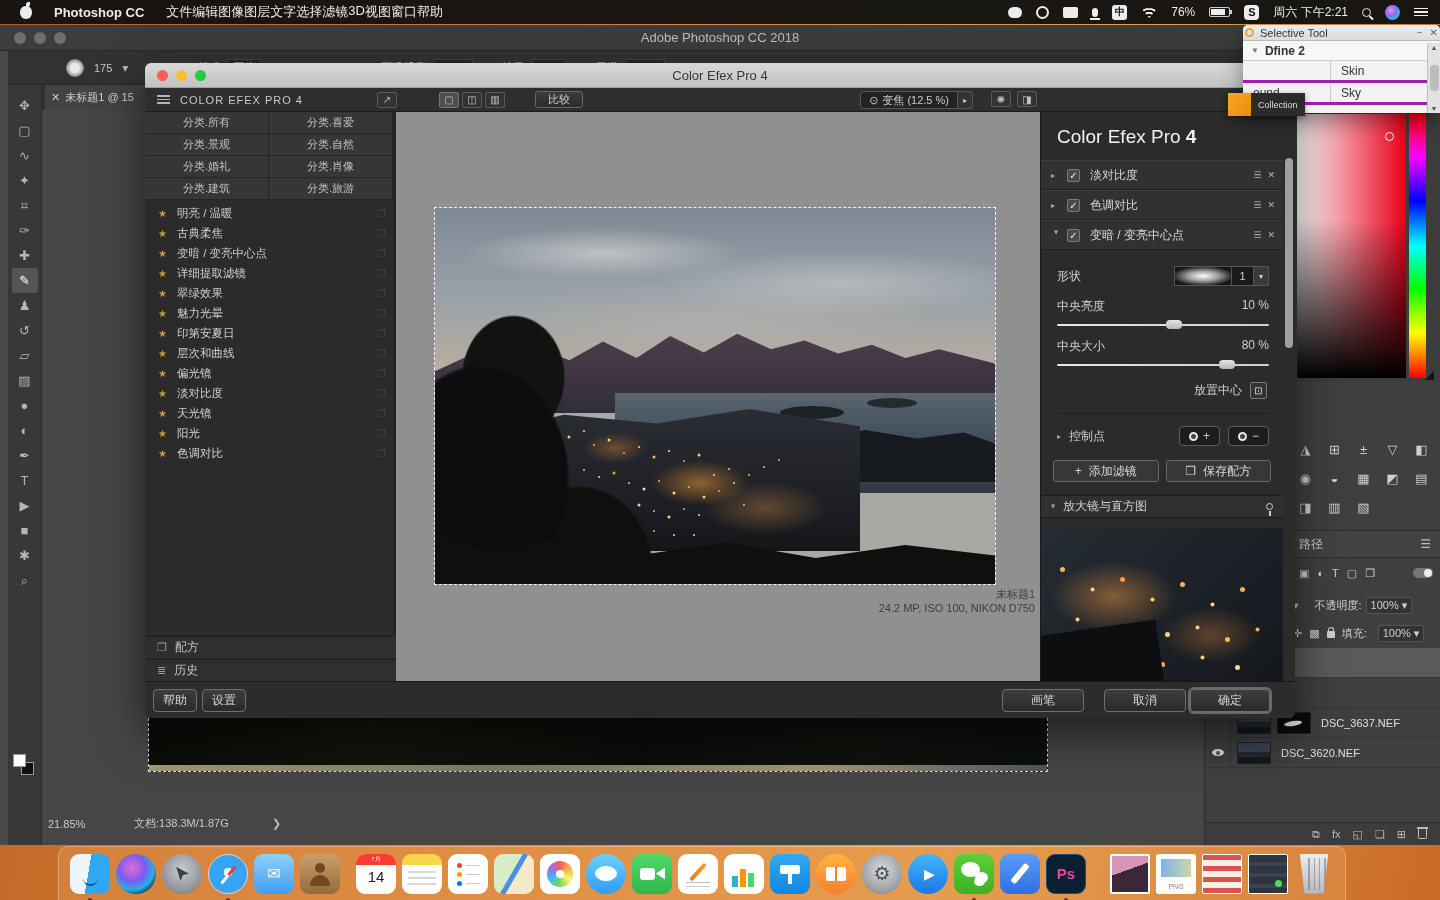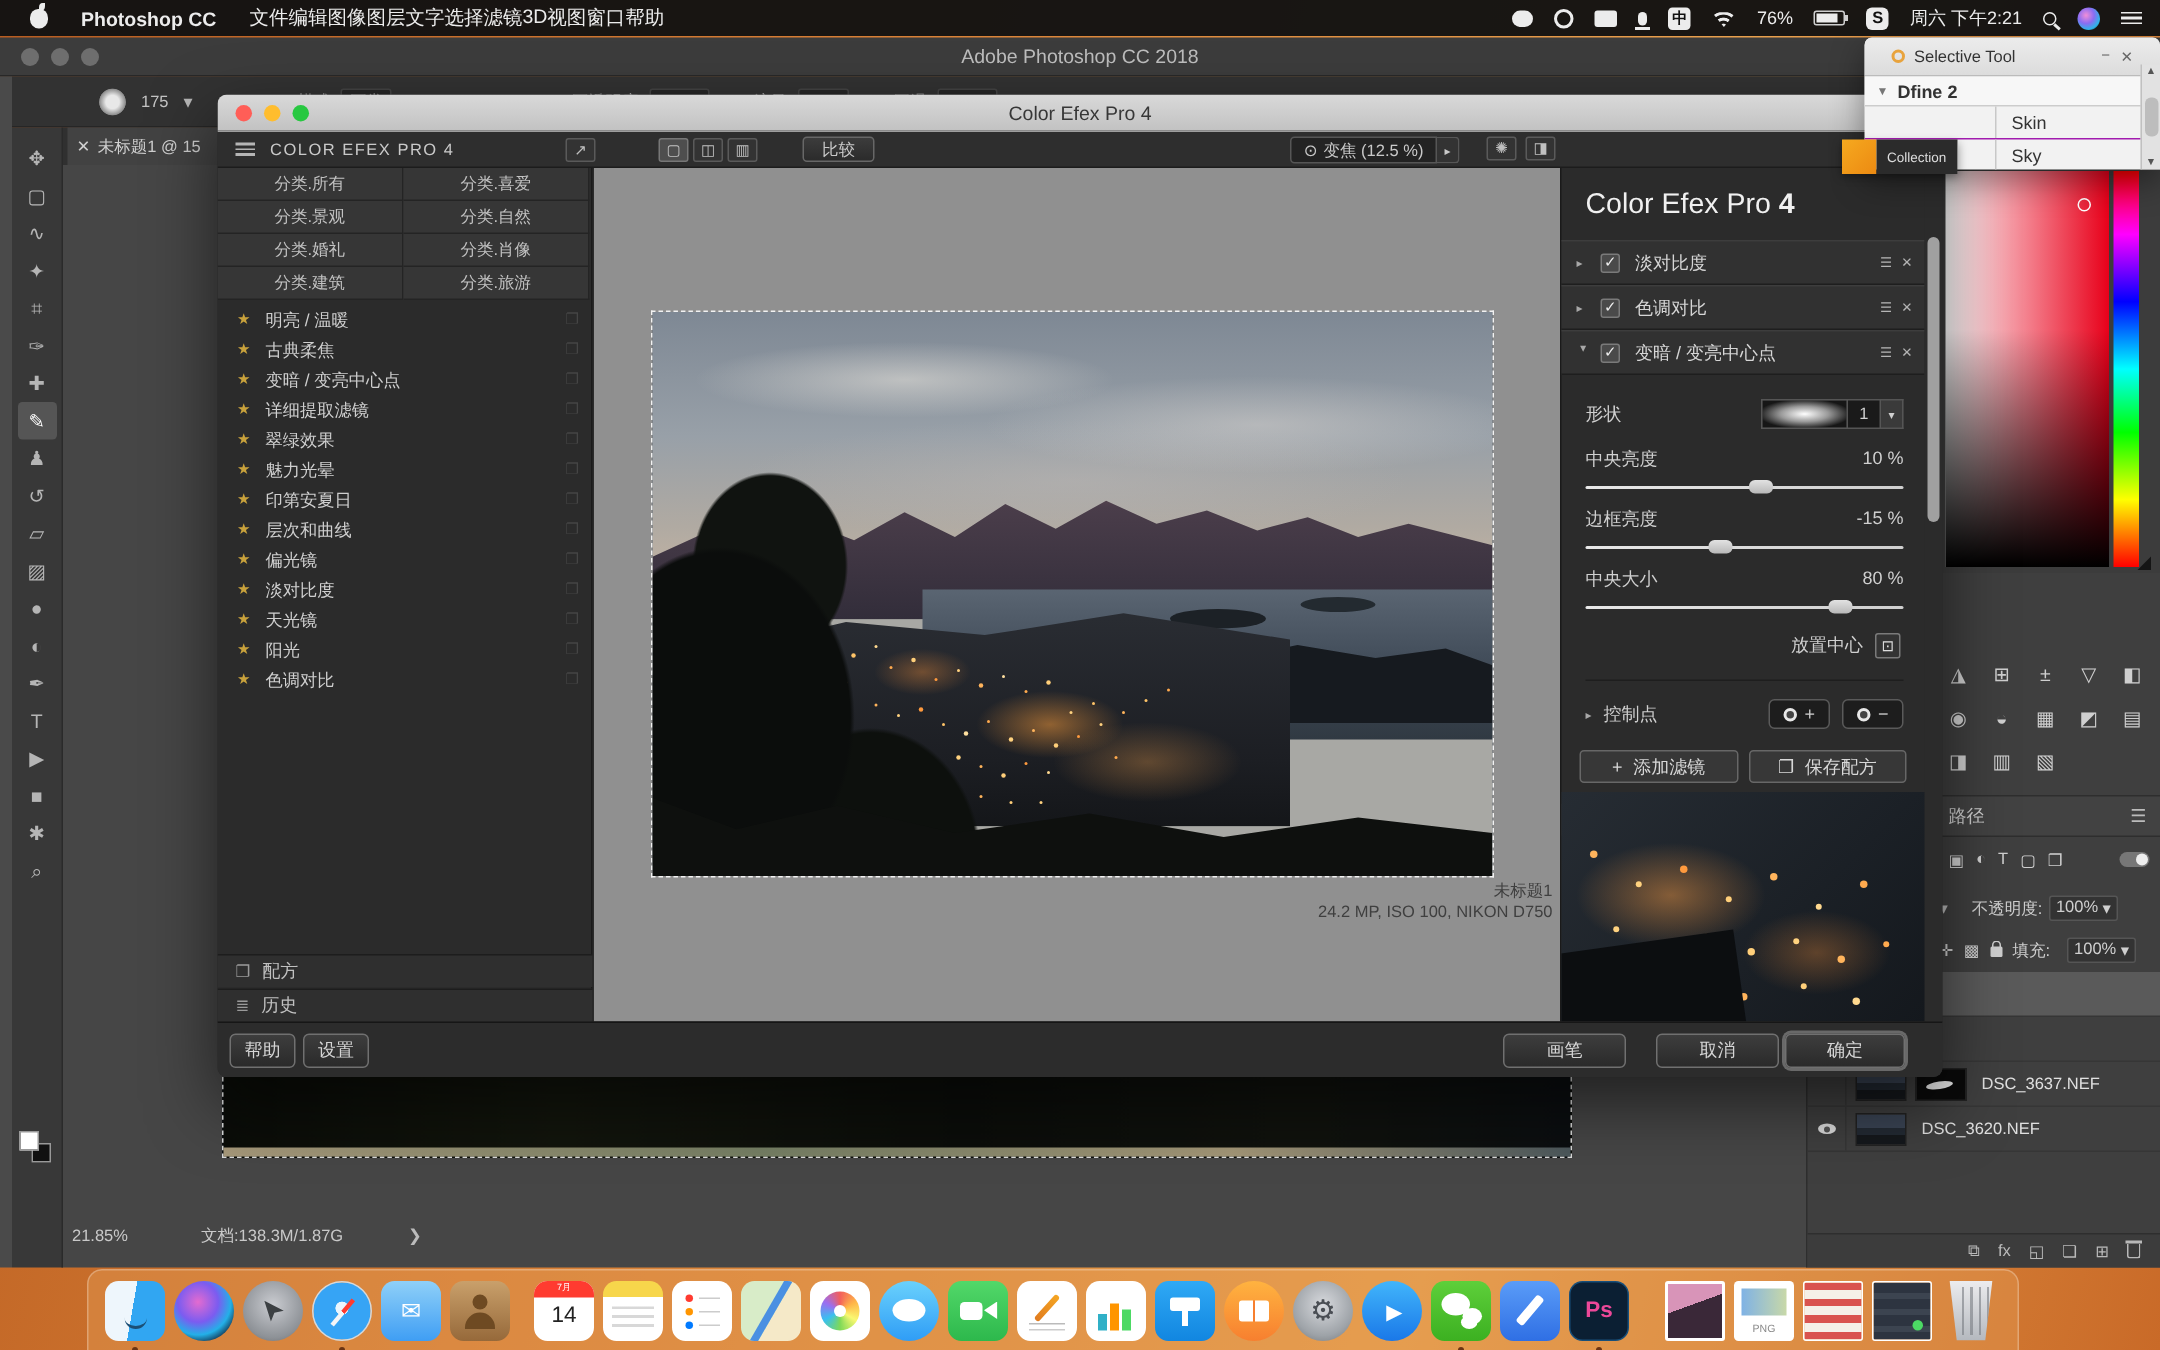--- a/index.html
+++ b/index.html
@@ -235,26 +235,26 @@
   #cep-footer { position:absolute; left:0; bottom:0; width:100%; height:37px; background:#2c2c2c; border-top:1px solid #161616; }
   .cep-btn { position:absolute; top:7px; height:23px; background:linear-gradient(#3d3d3d,#2a2a2a); border:1px solid #707070; border-radius:4px;
     color:#d5d5d5; font-size:12px; display:flex; align-items:center; justify-content:center; }
   #btn-help { left:8px; width:44px; } #btn-settings { left:57px; width:44px; }
   #btn-brush { left:857px; width:82px; } #btn-cancel { left:959px; width:82px; }
   #btn-ok { left:1045px; width:80px; box-shadow:0 0 0 2px rgba(180,180,180,.45); }
 
   
   #selective { position:absolute; left:1243px; top:25px; width:197px; height:88px; background:#f2f2f2; z-index:30;
     border-radius:5px 5px 0 0; box-shadow:0 8px 22px rgba(0,0,0,.4); font-size:11px; color:#333; overflow:hidden; }
-  #sel-title { height:26px; background:linear-gradient(#ececec,#dcdcdc); border-bottom:1px solid #bbb; display:flex; align-items:center; gap:6px; padding:0 18px; }
+  #sel-title { height:16px; background:linear-gradient(#ececec,#dcdcdc); border-bottom:1px solid #bbb; display:flex; align-items:center; gap:6px; padding:0 2px; }
   .sel-dot { width:9px; height:9px; border:2px solid #e8a33d; border-radius:50%; }
   #sel-title .wbtns { margin-left:auto; display:flex; gap:7px; color:#666; font-size:10px; }
   #sel-dfine { height:20px; display:flex; align-items:center; gap:6px; padding-left:8px; font-weight:bold; font-size:12px; background:#f7f7f7; border-bottom:1px solid #ccc; }
   #sel-dfine .tri { font-size:8px; color:#777; }
-  .sel-grid { display:flex; height:22px; border-bottom:1px solid #a21caf; }
+  .sel-grid { display:flex; height:22px; border-bottom:3px solid #a21caf; }
   .sel-cell { display:flex; align-items:center; padding-left:10px; font-size:12px; }
   .sel-cell.l { width:88px; border-right:1px solid #c8c8c8; }
   .sel-cell.r { flex:1; }
   #sel-scroll { position:absolute; right:0; top:18px; width:13px; bottom:0; background:#e2e2e2; border-left:1px solid #c0c0c0;
     display:flex; flex-direction:column; align-items:center; justify-content:space-between; padding:1px 0; font-size:7px; color:#555; }
   #sel-scroll .sthumb { width:9px; flex:0 0 26px; background:#bdbdbd; border-radius:4px; }
 
   #nik-badge { position:absolute; left:1228px; top:93px; height:23px; display:flex; z-index:31; box-shadow:0 2px 6px rgba(0,0,0,.4); }
   #nik-badge .sq { width:23px; height:23px; background:linear-gradient(135deg,#f6a91f,#ec8a12); }
   #nik-badge .txt { background:#2b2b2b; color:#ddd; font-size:9px; display:flex; align-items:center; padding:0 7px; }
@@ -814,29 +814,20 @@
             <div class="cep-slider">
               <div class="cs-top">
                 <span>中央亮度</span>
                 <span>10 %</span>
               </div>
               <div class="cs-track">
                 <span class="cs-handle" style="left: 55%;"></span>
               </div>
             </div>
 
-            <div class="cep-slider">
-              <div class="cs-top">
-                <span>边框亮度</span>
-                <span>-15 %</span>
-              </div>
-              <div class="cs-track">
-                <span class="cs-handle" style="left: 42.5%;"></span>
-              </div>
-            </div>
 
             <div class="cep-slider">
               <div class="cs-top">
                 <span>中央大小</span>
                 <span>80 %</span>
               </div>
               <div class="cs-track">
                 <span class="cs-handle" style="left: 80%;"></span>
               </div>
             </div>

